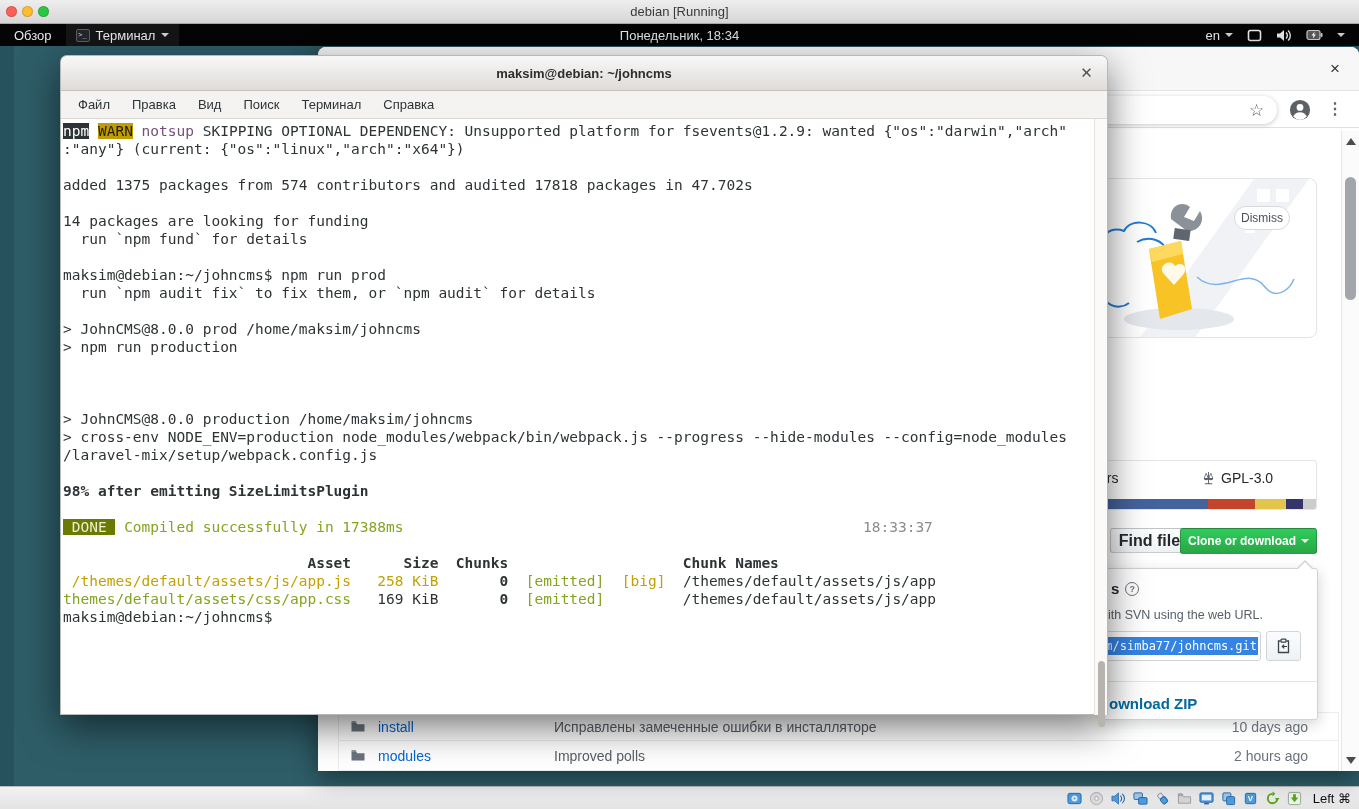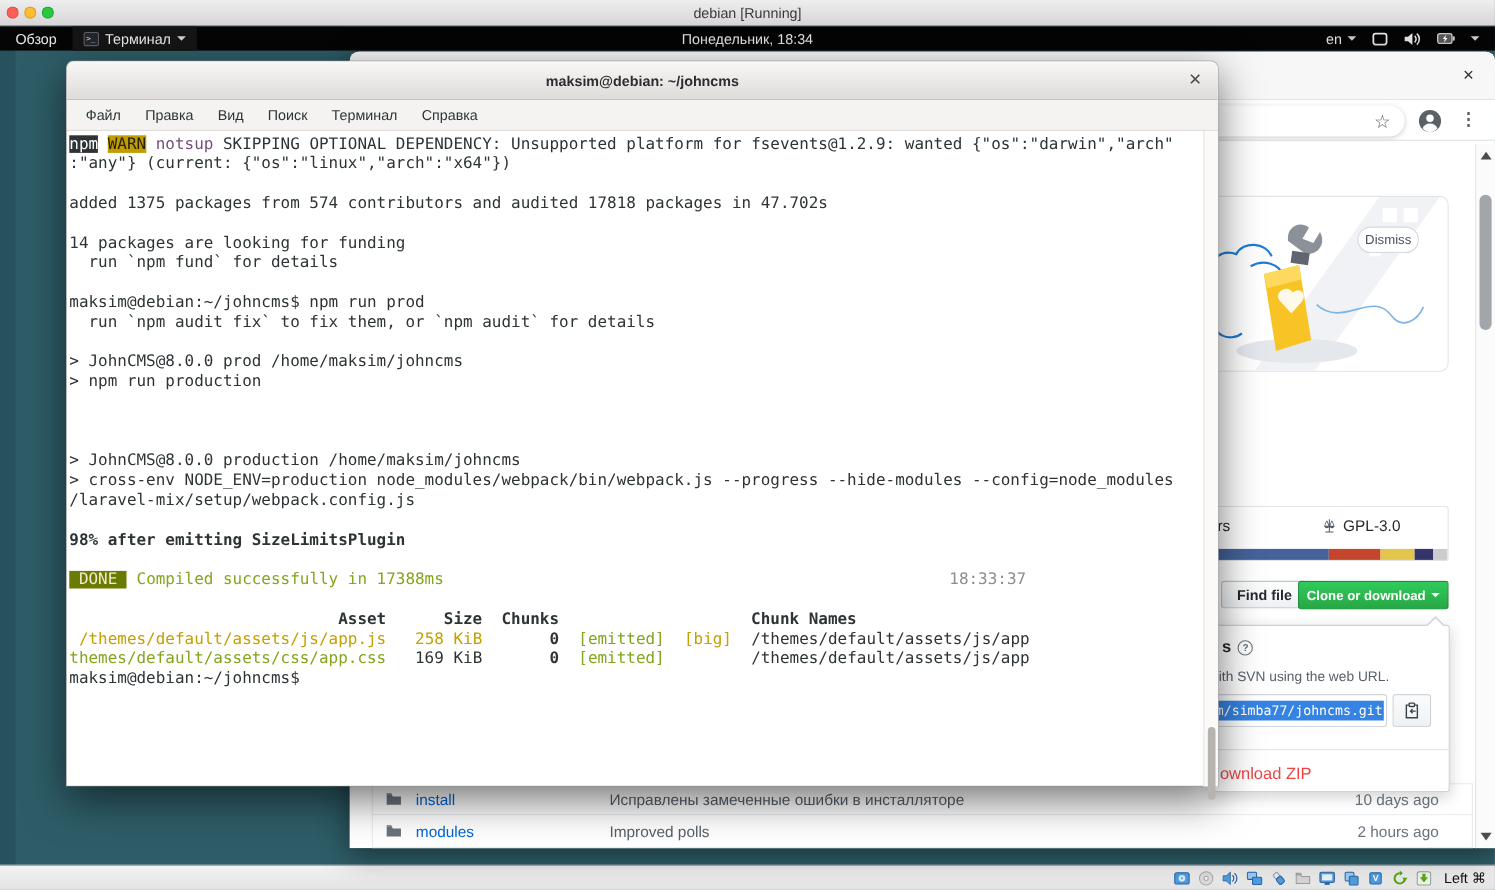--- a/index.html
+++ b/index.html
@@ -39,34 +39,34 @@
   .b-page{position:absolute;left:0;top:84px;width:1041px;height:640px;background:#fff}
 
   
   .gh-card{position:absolute;left:760px;top:131px;width:239px;height:160px;background:#fff;border:1px solid #e1e4e8;border-radius:8px;overflow:hidden}
   .gh-dismiss{position:absolute;left:155px;top:27px;width:56px;height:24px;background:#fff;border:1px solid #d6dade;border-radius:13px;font-size:12px;color:#49525b;text-align:center;line-height:22px}
   .gh-stats{position:absolute;left:760px;top:413px;width:239px;height:50px;background:#fff;border:1px solid #e1e4e8;border-radius:3px;overflow:hidden}
   .gh-stat-row{position:absolute;left:0;top:9px;width:100%;font-size:14px;color:#24292e}
   .gh-contrib-frag{position:absolute;left:20px}
   .gh-license{position:absolute;left:122px;display:flex;align-items:center;gap:5px}
   .gh-langbar{position:absolute;left:0;bottom:0;width:100%;height:10px;display:flex}
-  .gh-btn-find{position:absolute;left:792px;top:481px;width:79px;height:25px;background:linear-gradient(#fcfdfd,#eef1f4);border:1px solid rgba(27,31,35,.22);border-radius:3px;font-size:13px;font-weight:bold;color:#24292e;text-align:center;line-height:23px}
+  .gh-btn-find{position:absolute;left:792px;top:481px;width:79px;height:25px;background:linear-gradient(#fcfdfd,#eef1f4);border:1px solid rgba(27,31,35,.22);border-radius:3px;font-size:16px;font-weight:bold;color:#24292e;text-align:center;line-height:23px}
   .gh-btn-clone{position:absolute;left:862px;top:481px;width:137px;height:26px;background:linear-gradient(#2fcb5c,#28a745);border:1px solid rgba(27,31,35,.25);border-radius:3px;font-size:12px;font-weight:bold;color:#fff;text-align:center;line-height:24px}
   .caret-down{display:inline-block;width:0;height:0;border-left:4px solid transparent;border-right:4px solid transparent;border-top:4px solid #fff;margin-left:5px;vertical-align:2px}
   .gh-popover{position:absolute;left:782px;top:521px;width:218px;height:152px;background:#fff;border:1px solid #cfd3d8;border-radius:3px;box-shadow:0 4px 14px rgba(27,31,35,.2);z-index:6}
   .pop-caret{position:absolute;left:195px;top:-9px;width:0;height:0;border-left:9px solid transparent;border-right:9px solid transparent;border-bottom:9px solid #cfd3d8}
   .pop-caret:after{content:"";position:absolute;left:-8px;top:1.5px;width:0;height:0;border-left:8px solid transparent;border-right:8px solid transparent;border-bottom:8px solid #fff}
   .pop-head{position:absolute;left:10px;top:11px;font-size:15px;font-weight:bold;color:#24292e;display:flex;align-items:center;gap:6px}
   .help-ico{width:14px;height:14px;border:1.5px solid #6a737d;border-radius:50%;font-size:9px;font-weight:bold;color:#6a737d;text-align:center;line-height:12px}
   .pop-svn{position:absolute;left:7px;top:39px;font-size:12.5px;color:#586069;white-space:nowrap}
   .pop-input{position:absolute;left:0;top:62px;width:160px;height:30px;border:1px solid #d1d5da;border-radius:0 3px 3px 0;background:#fff;display:flex;align-items:center;justify-content:flex-end;overflow:hidden;padding-right:2px}
   .pop-input .sel{background:#3584e4;color:#fff;font-family:"DejaVu Sans Mono",monospace;font-size:12px;padding:2px 1px;white-space:nowrap}
   .pop-copy{position:absolute;left:165px;top:62px;width:35px;height:30px;background:linear-gradient(#fbfcfd,#eef1f4);border:1px solid #d1d5da;border-radius:3px;display:flex;align-items:center;justify-content:center}
   .pop-footer{position:absolute;left:0;top:112px;width:100%;height:40px;border-top:1px solid #e1e4e8}
-  .pop-zip{position:absolute;left:8px;top:13px;font-size:15px;font-weight:normal;color:#ef4444;white-space:nowrap}
+  .pop-zip{position:absolute;left:8px;top:13px;font-size:15px;font-weight:bold;color:#0369a1;white-space:nowrap}
   .gh-rows{position:absolute;left:20px;top:665px;width:1001px}
   .gh-row{position:absolute;left:0;width:1001px;background:#fff;border:1px solid #eaecef;border-bottom:none;display:flex;align-items:center;font-size:14px}
   .gh-row .gh-folder{margin-left:12px;display:flex}
   .gh-row .gh-name{margin-left:13px;color:#0366d6;text-decoration:none}
   .gh-row .gh-msg{position:absolute;left:215px;color:#586069}
   .gh-row .gh-age{position:absolute;right:30px;color:#6a737d}
   .b-scroll{position:absolute;left:1023px;top:84px;width:18px;height:640px;background:#fbfbfb;border-left:1px solid #e6e6e6}
   .b-scroll .arr-up,.b-scroll .arr-dn{position:absolute;left:4px;width:0;height:0;border-left:5px solid transparent;border-right:5px solid transparent}
   .arr-up{top:7px;border-bottom:7px solid #4c4c4c}
   .arr-dn{bottom:7px;border-top:7px solid #4c4c4c}

